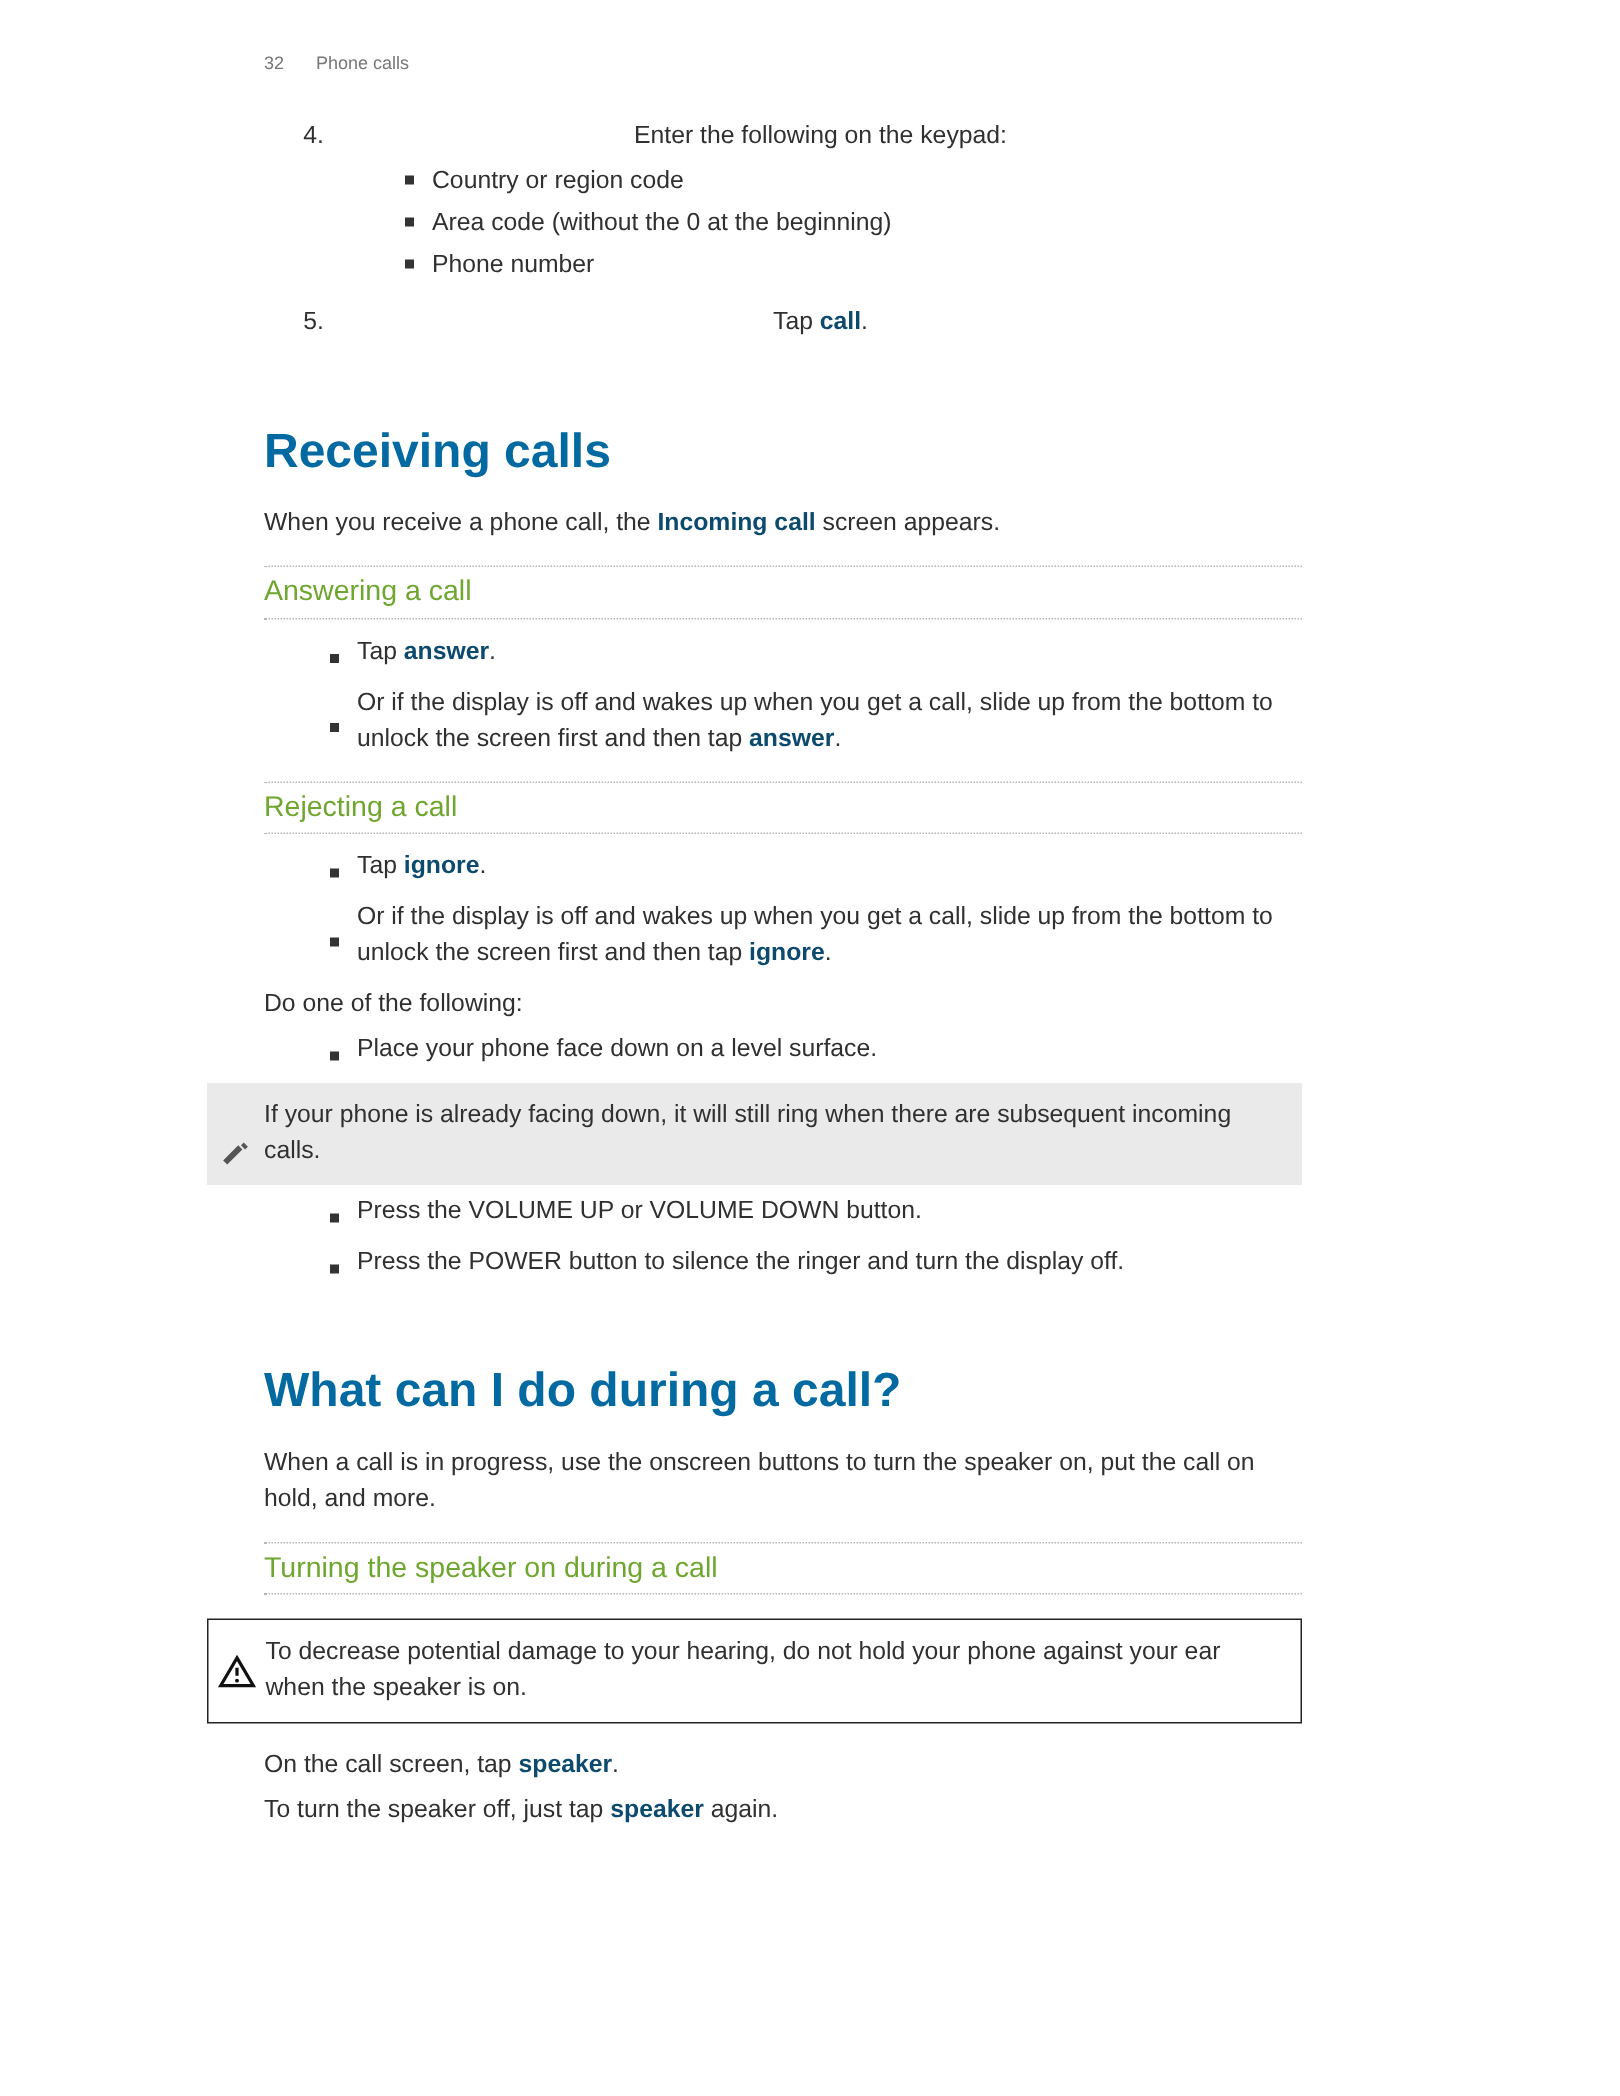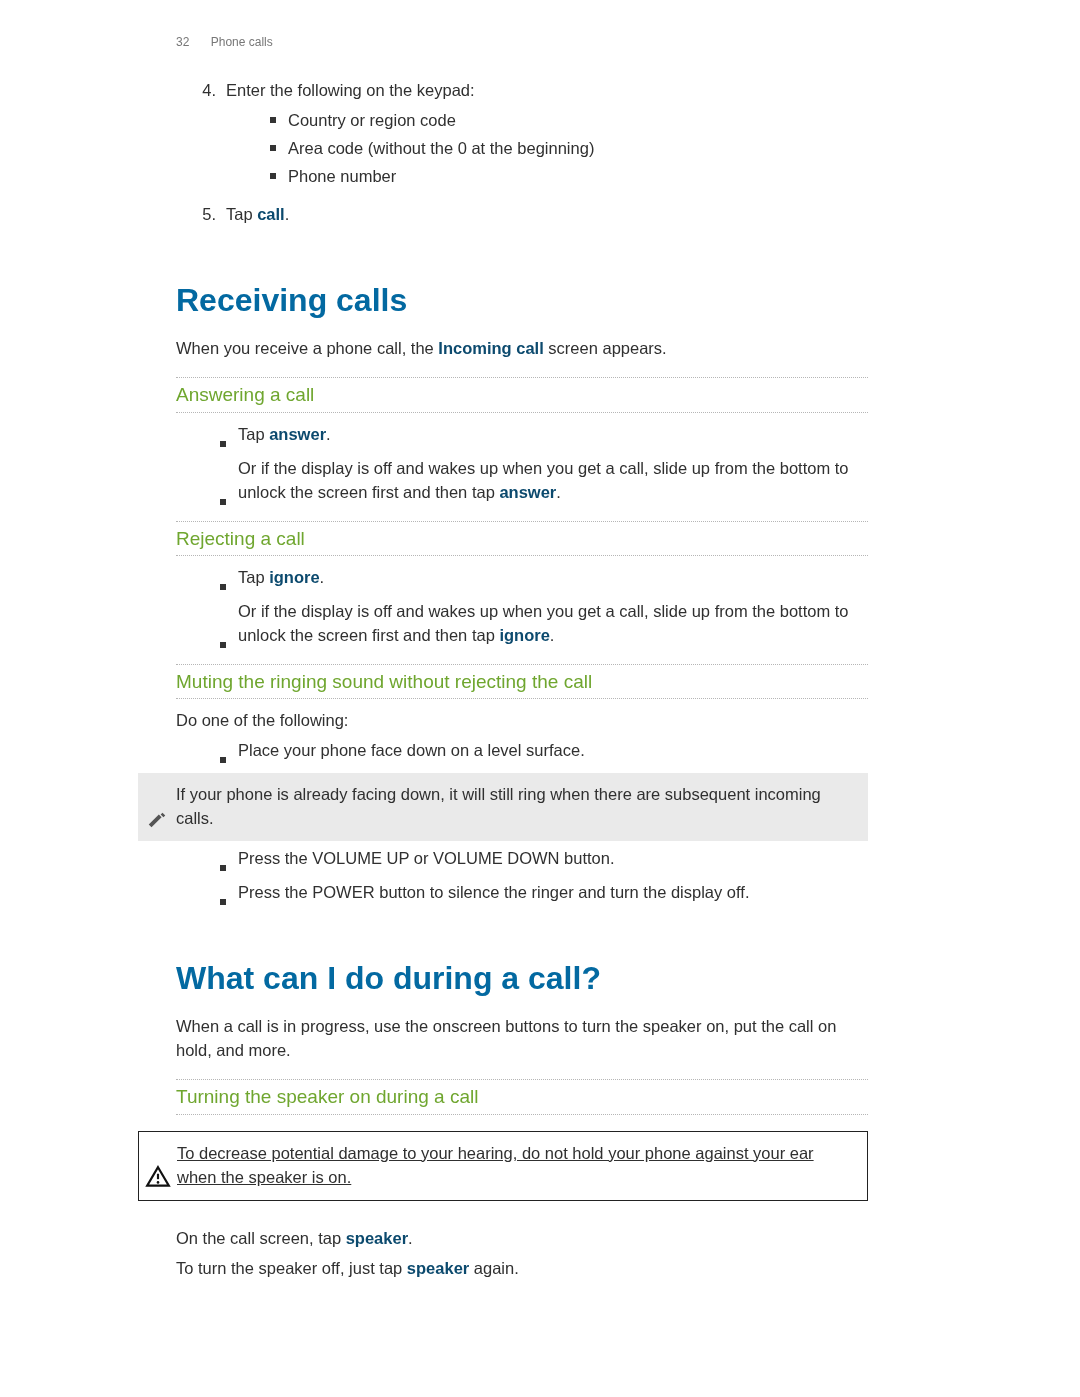--- a/index.html
+++ b/index.html
@@ -30,21 +30,21 @@
   }
   .ol-like li {
     display: flex;
     margin-bottom: 6px;
   }
   .ol-like .marker {
     flex: 0 0 40px;
     text-align: right;
     padding-right: 10px;
   }
-  .ol-like .body { flex: 1; }
+  .ol-like .body { flex: 1; text-align: center; }
   .sub-ul {
     list-style: none;
     padding: 0 0 0 44px;
     margin: 6px 0 8px 0;
   }
   .sub-ul li {
     display: flex;
     align-items: flex-start;
     margin-bottom: 4px;
   }
@@ -55,21 +55,21 @@
     margin: 8px 12px 0 0;
     flex: 0 0 6px;
   }
   .tight-ul {
     list-style: none;
     padding: 0 0 0 44px;
     margin: 4px 0 10px 0;
   }
   .tight-ul li {
     display: flex;
-    align-items: flex-end;
+    align-items: center;
     margin-bottom: 10px;
   }
   .h1-green {
     color: #0369a1;
     font-size: 32px;
     font-weight: bold;
     margin: 50px 0 14px 0;
   }
   .h2-green {
     color: #6fa62f;
@@ -92,24 +92,23 @@
     flex: 0 0 38px;
     display: flex;
     align-items: center;
     justify-content: center;
     padding-top: 2px;
   }
   .note-box .notetext { flex: 1; }
   .warn-box {
     border: 1.5px solid #222;
     display: flex;
-    align-items: flex-end;
+    align-items: center;
     padding: 10px 14px 10px 0;
-    margin: 16px 0 26px -38px;
-    text-decoration: underline;
+    margin: 16px 0 16px -38px;
   }
   .warn-box .warnicon {
     flex: 0 0 38px;
     display: flex;
     align-items: center;
     justify-content: center;
     padding-top: 2px;
   }
   .warn-box .warntext { flex: 1; }
   b { font-weight: bold; color: #0c4a6e; }
@@ -175,21 +174,20 @@
     <li>
         <span class="sqbullet"></span>
       <span><span>Tap </span><b>ignore</b><span>.</span></span>
     </li>
     <li>
         <span class="sqbullet"></span>
       <span><span>Or if the display is off and wakes up when you get a call, slide up from the bottom to unlock the screen first and then tap </span><b>ignore</b><span>.</span></span>
     </li>
   </ul>
 
-  <div class="h2-green">Muting the ringing sound without rejecting the call</div>
   <div class="para">Do one of the following:</div>
   <ul class="tight-ul">
     <li>
         <span class="sqbullet"></span>
         <span>Place your phone face down on a level surface.</span>
       </li>
   </ul>
 
   <div class="note-box">
     <span class="noteicon">

